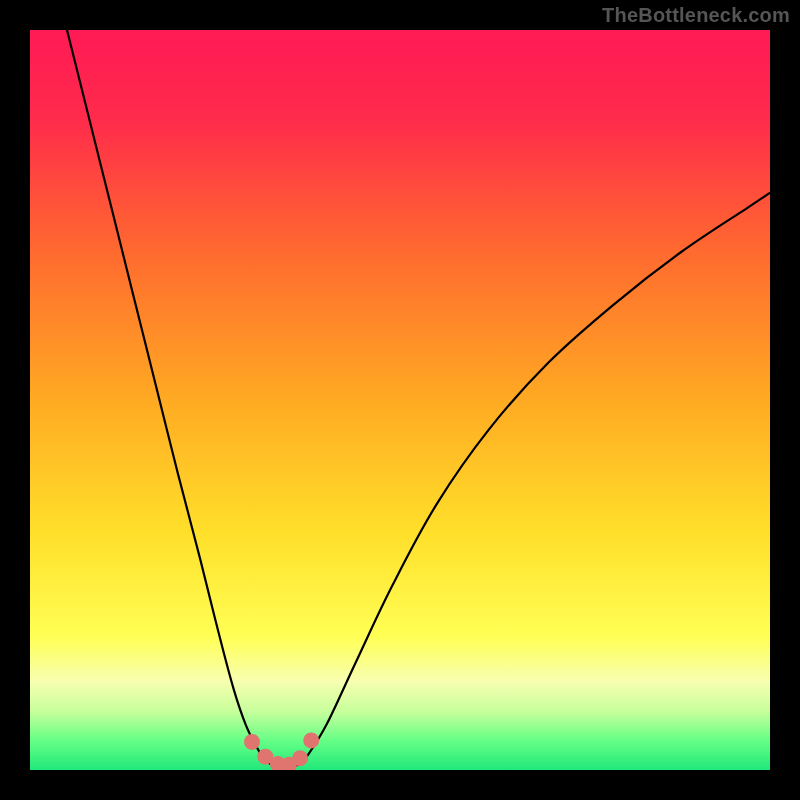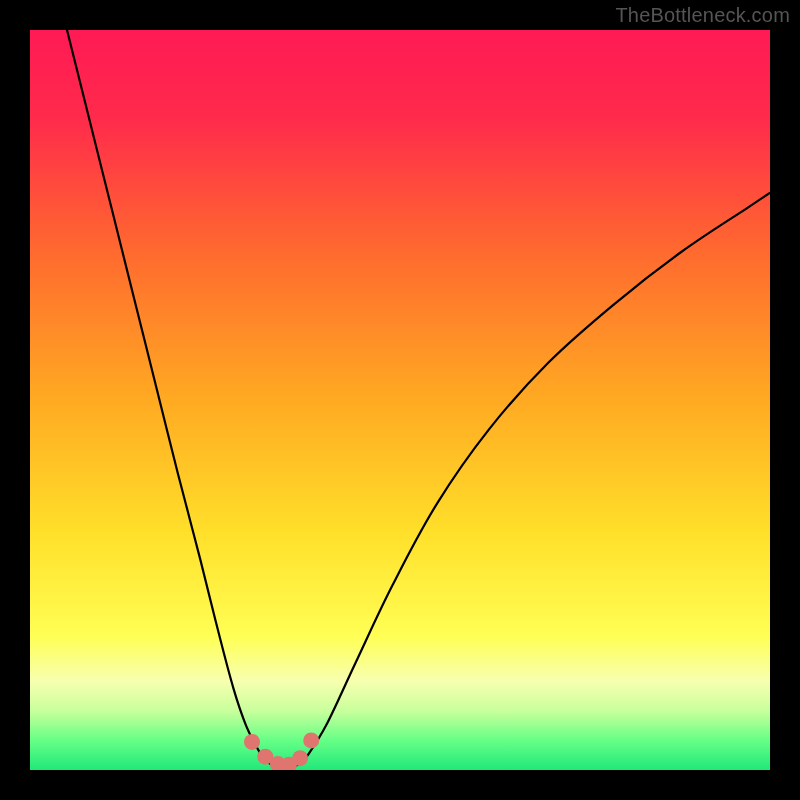--- a/index.html
+++ b/index.html
@@ -24,21 +24,21 @@
     left: 0; top: 0;
     width: 100%;
     height: 100%;
   }
   .watermark {
     position: absolute;
     top: 4px;
     right: 10px;
     color: #555;
     font-size: 20px;
-    font-weight: 400;
+    font-weight: 700;
     letter-spacing: 0.2px;
     z-index: 10;
   }
   svg.curves {
     position: absolute;
     left: 0; top: 0;
     width: 100%;
     height: 100%;
     z-index: 5;
   }

